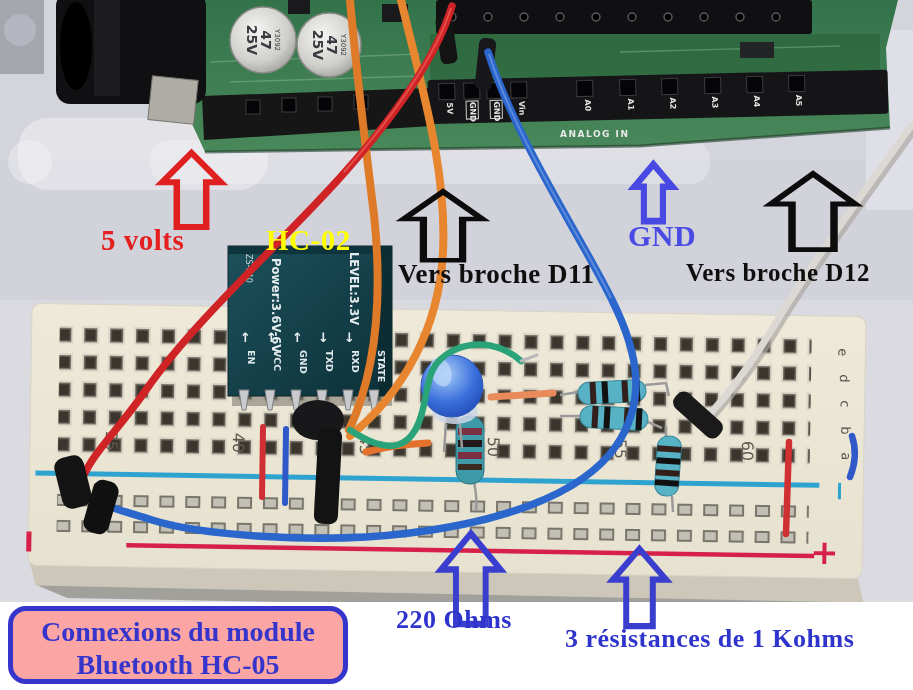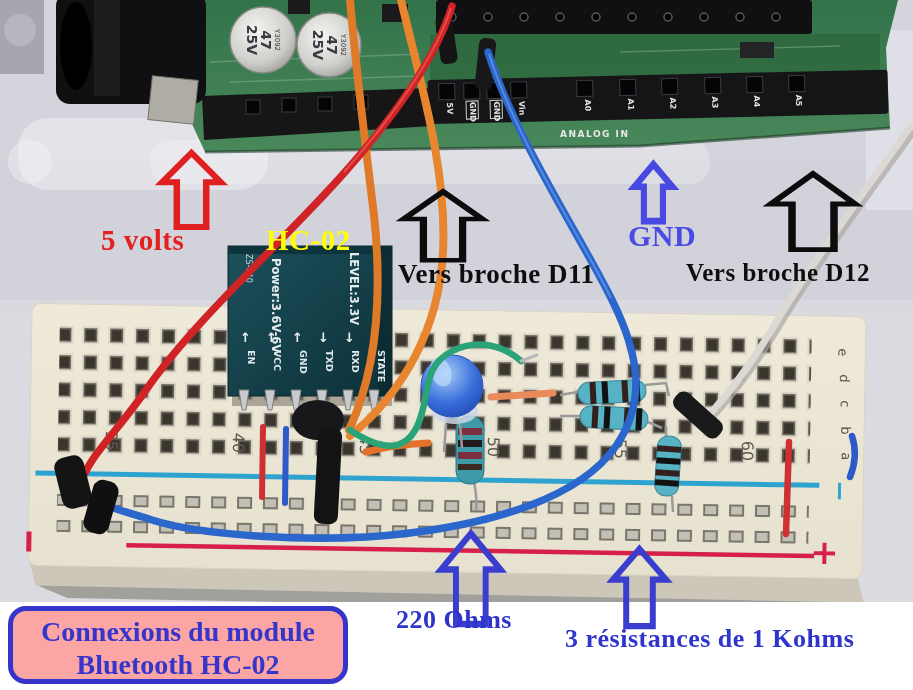--- a/index.html
+++ b/index.html
@@ -322,16 +322,16 @@
   <div class="ann" id="lbl-5v">5 volts</div>
   <div class="ann" id="lbl-hc05">HC-02</div>
   <div class="ann" id="lbl-d11">Vers broche D11</div>
   <div class="ann" id="lbl-gnd">GND</div>
   <div class="ann" id="lbl-d12">Vers broche D12</div>
   <div class="ann" id="lbl-220">220 Ohms</div>
   <div class="ann" id="lbl-1k">3 résistances de 1 Kohms</div>
 
   <div class="caption">
     <div>Connexions du module</div>
-    <div>Bluetooth HC-02</div>
+    <div>Bluetooth HC-05</div>
   </div>
 
 </div>
 
 </body></html>

